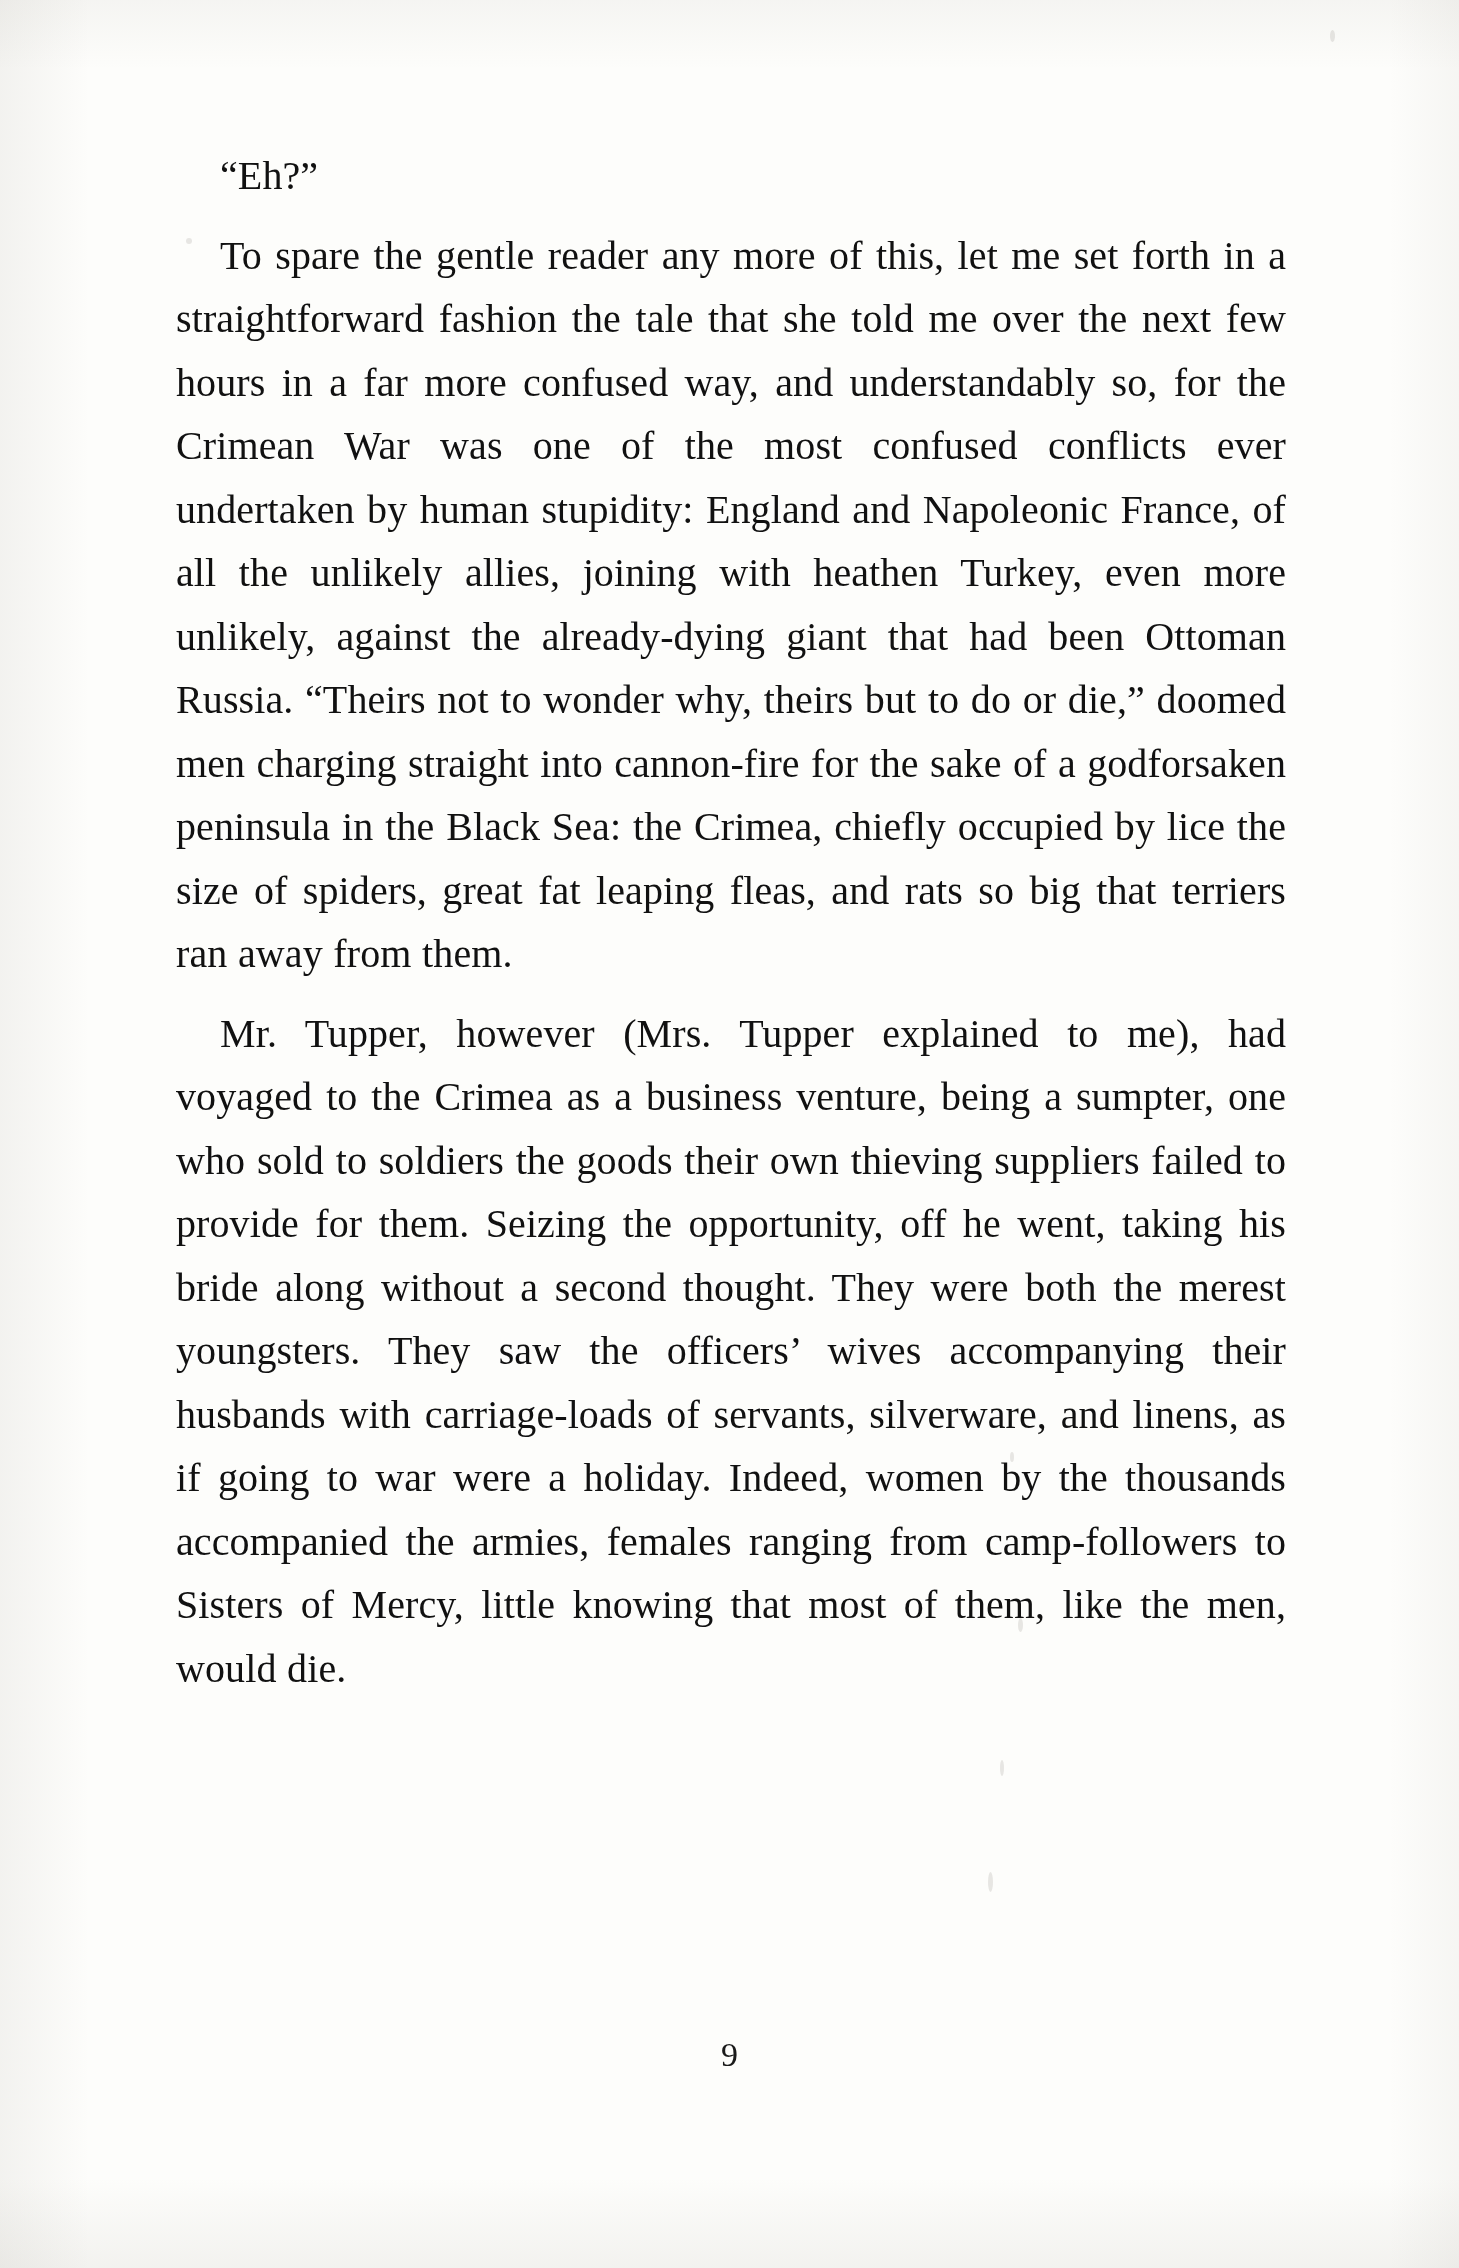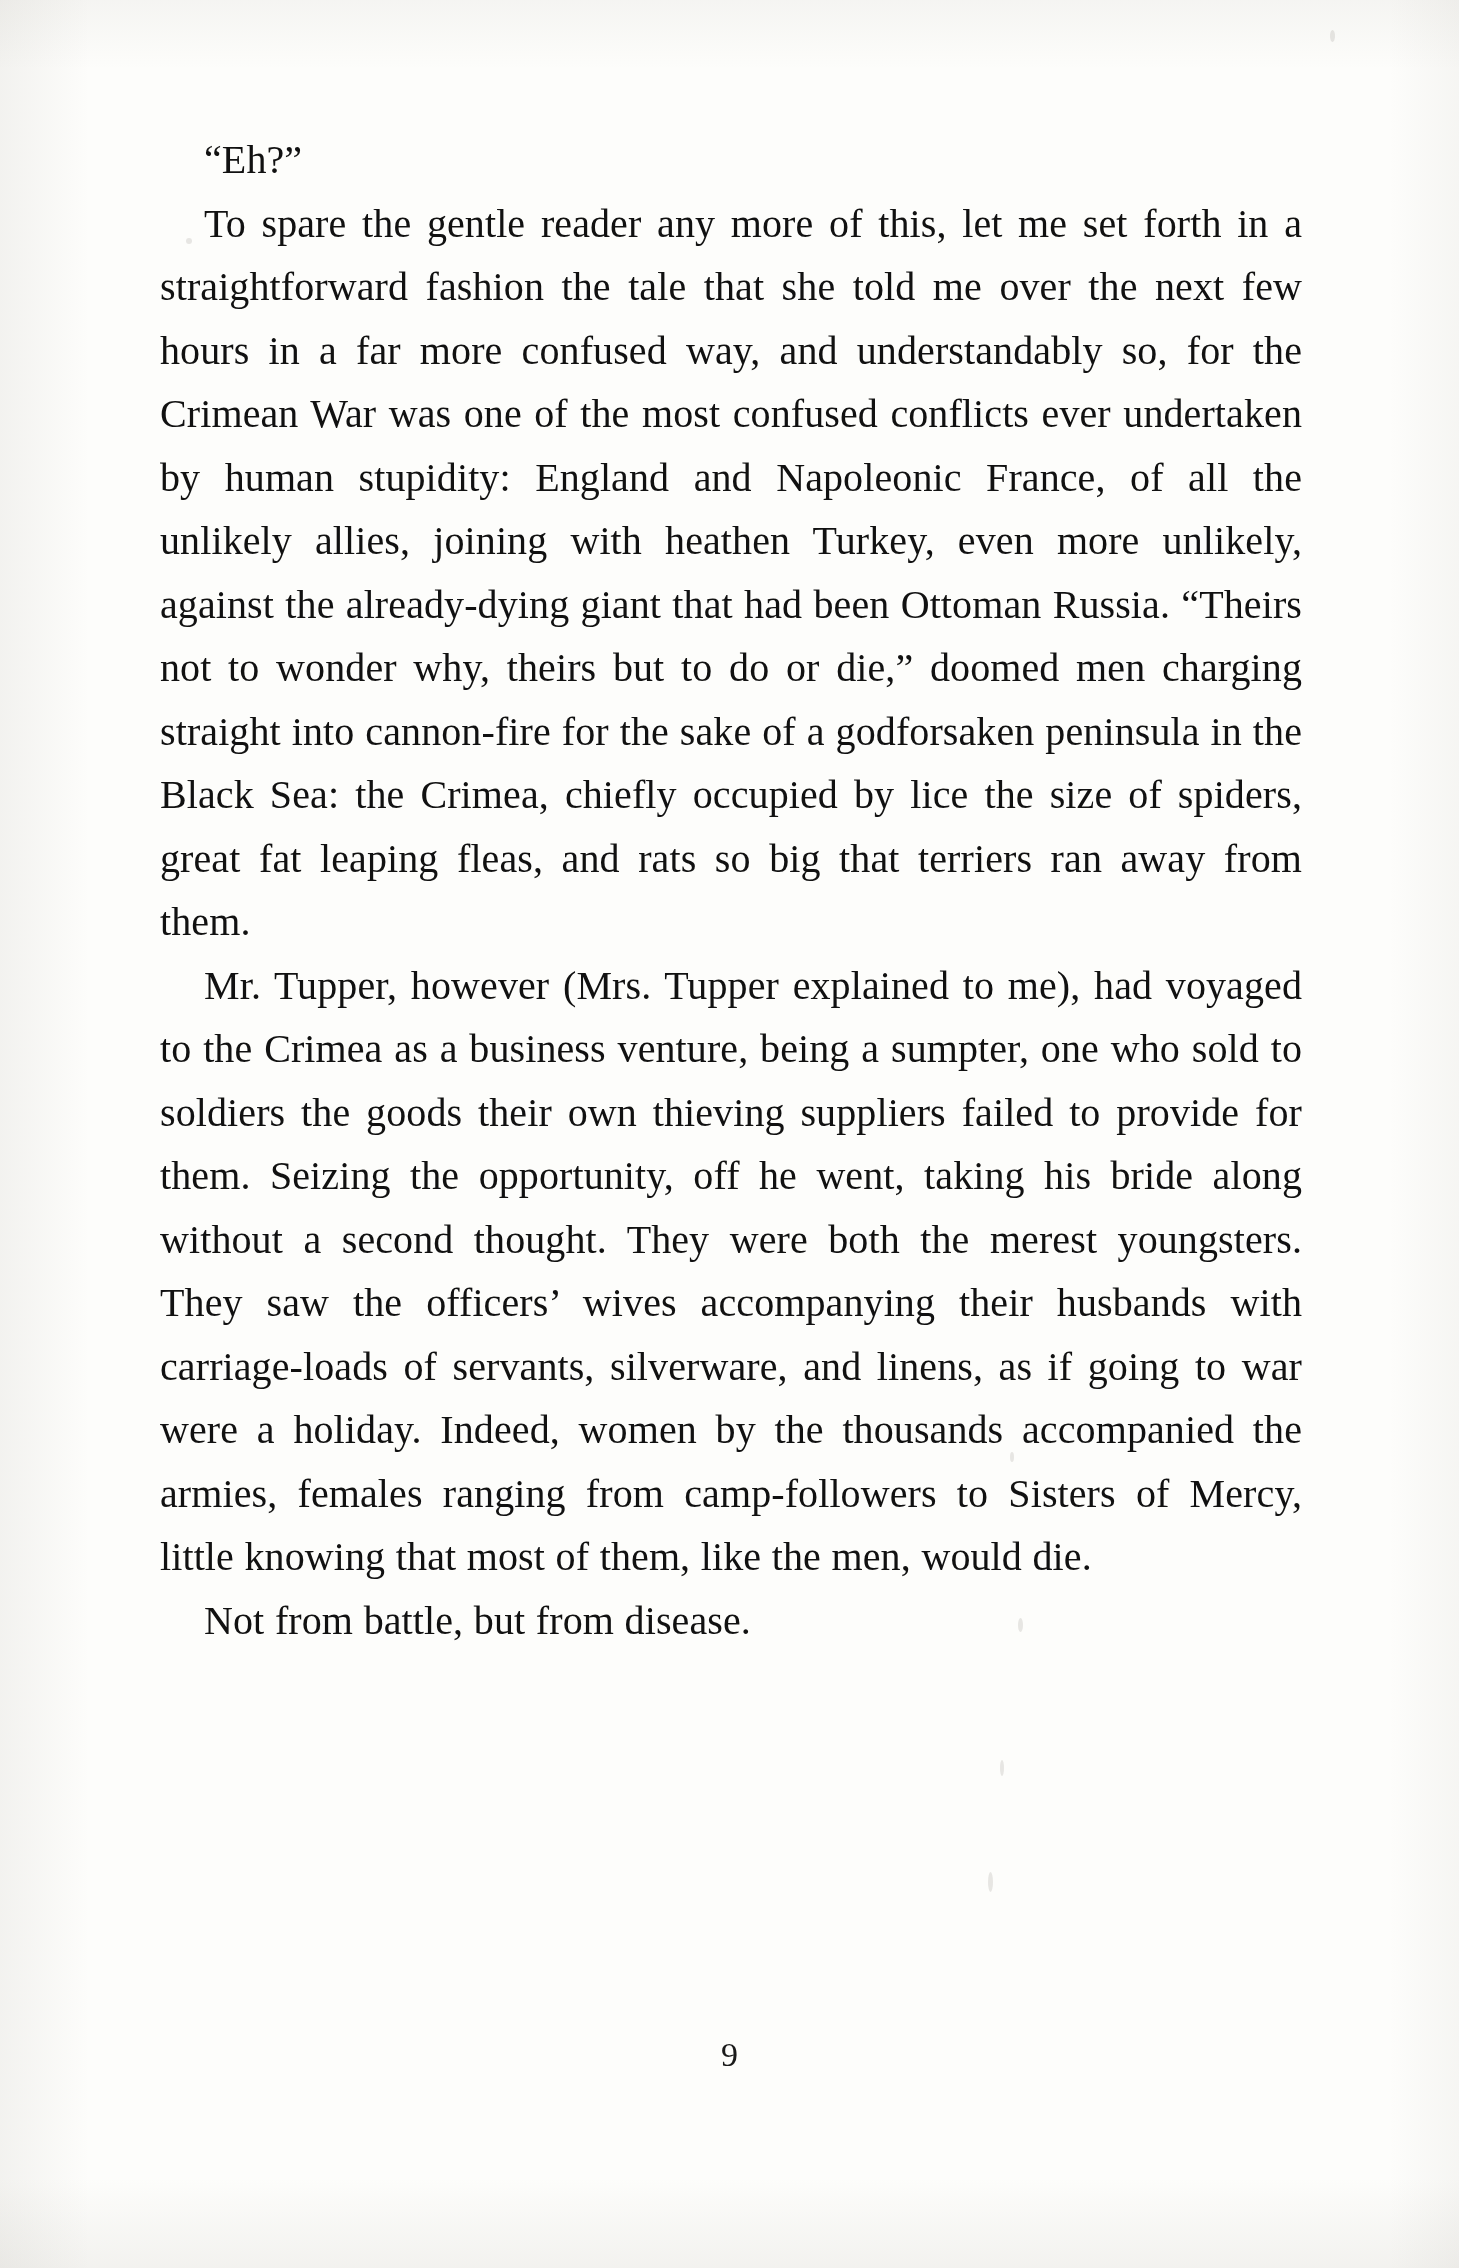--- a/index.html
+++ b/index.html
@@ -34,21 +34,21 @@
       linear-gradient(to top, rgba(150,145,135,0.10) 0px, rgba(255,255,255,0) 90px);
     pointer-events: none;
   }
   .text-block {
     position: absolute;
     left: 160px;
     top: 128px;
     width: 1142px;
   }
   p {
-    margin: 0;
+    margin: 16px;
     font-size: 40px;
     line-height: 63.5px;
     text-align: justify;
     text-justify: inter-word;
     letter-spacing: 0.1px;
     word-spacing: 0.5px;
   }
   p.indent {
     text-indent: 44px;
   }
@@ -79,18 +79,17 @@
   <div class="speckle" style="left:1010px; top:1452px; width:4px; height:10px;"></div>
   <div class="speckle" style="left:1018px; top:1618px; width:5px; height:14px;"></div>
   <div class="speckle" style="left:1000px; top:1760px; width:4px; height:16px;"></div>
   <div class="speckle" style="left:988px; top:1872px; width:5px; height:20px;"></div>
   <div class="speckle" style="left:186px; top:238px; width:6px; height:6px;"></div>
 
   <div class="text-block">
     <p class="indent">“Eh?”</p>
     <p class="indent">To spare the gentle reader any more of this, let me set forth in a straightforward fashion the tale that she told me over the next few hours in a far more confused way, and understandably so, for the Crimean War was one of the most confused conflicts ever undertaken by human stupidity: England and Napoleonic France, of all the unlikely allies, joining with heathen Turkey, even more unlikely, against the already-dying giant that had been Ottoman Russia. “Theirs not to wonder why, theirs but to do or die,” doomed men charging straight into cannon-fire for the sake of a godforsaken peninsula in the Black Sea: the Crimea, chiefly occupied by lice the size of spiders, great fat leaping fleas, and rats so big that terriers ran away from them.</p>
     <p class="indent">Mr. Tupper, however (Mrs. Tupper explained to me), had voyaged to the Crimea as a business venture, being a sumpter, one who sold to soldiers the goods their own thieving suppliers failed to provide for them. Seizing the opportunity, off he went, taking his bride along without a second thought. They were both the merest youngsters. They saw the officers’ wives accompanying their husbands with carriage-loads of servants, silverware, and linens, as if going to war were a holiday. Indeed, women by the thousands accompanied the armies, females ranging from camp-followers to Sisters of Mercy, little knowing that most of them, like the men, would die.</p>
-    <p class="indent">Not from battle, but from disease.</p>
   </div>
 
   <div class="folio">9</div>
 
 </div>
 
 </body></html>

